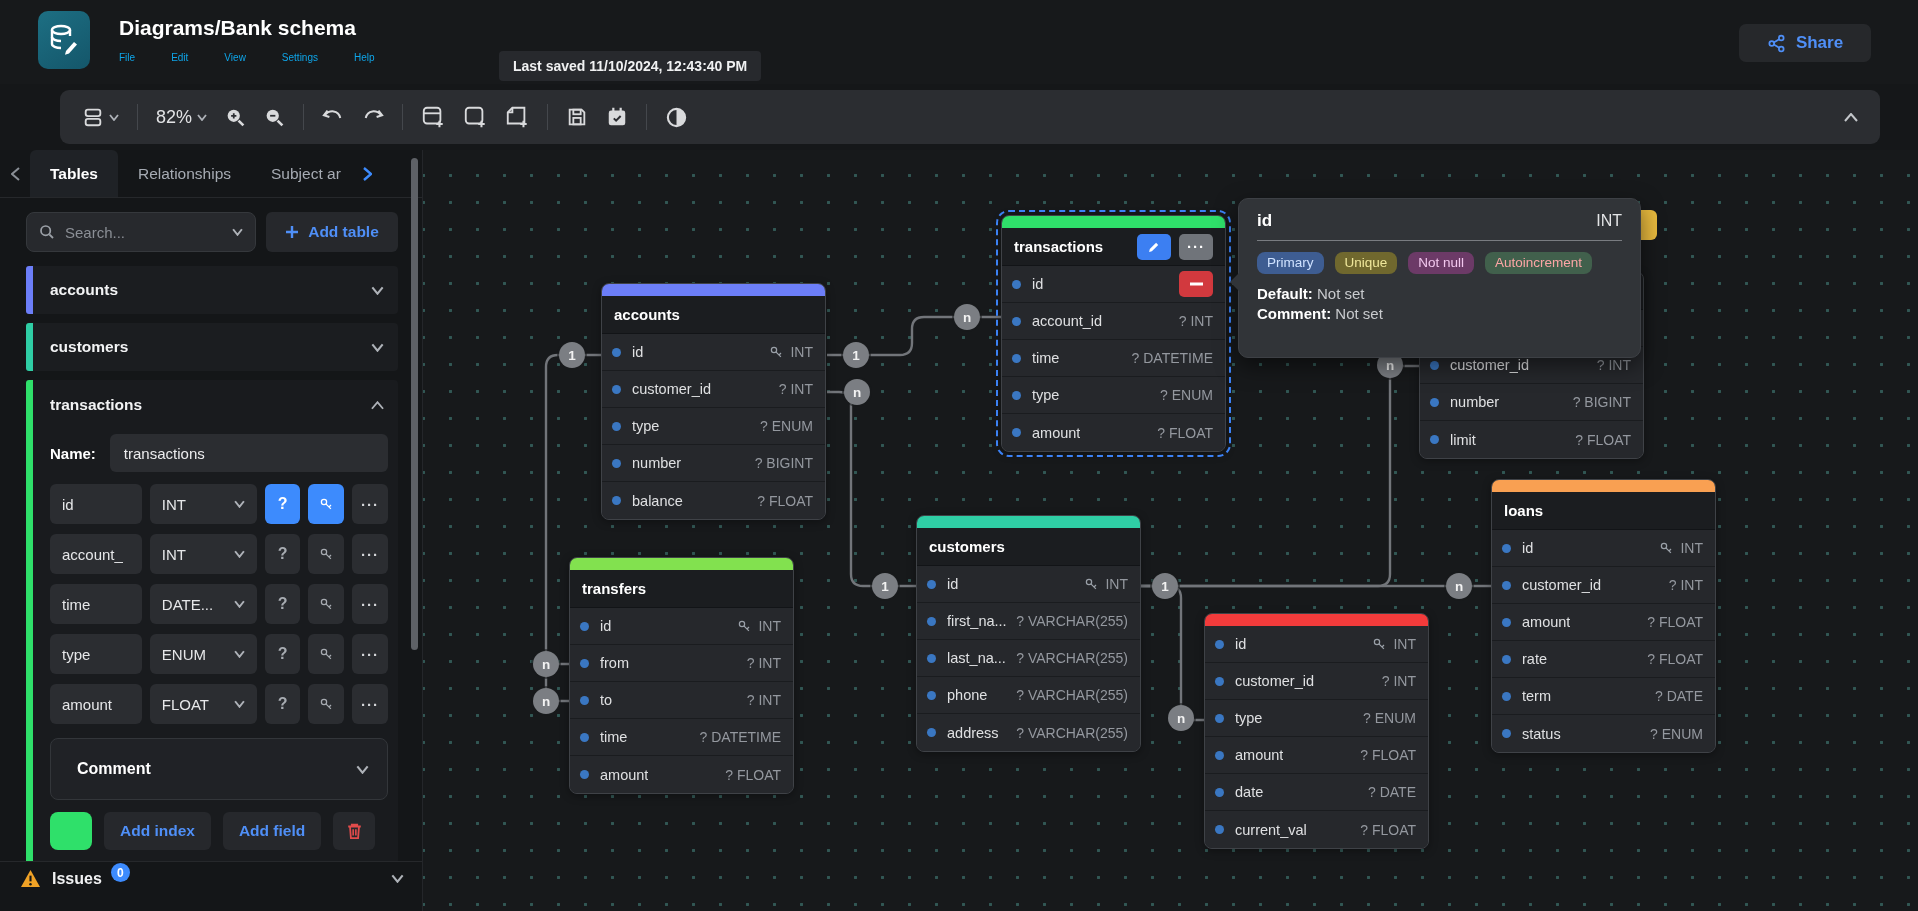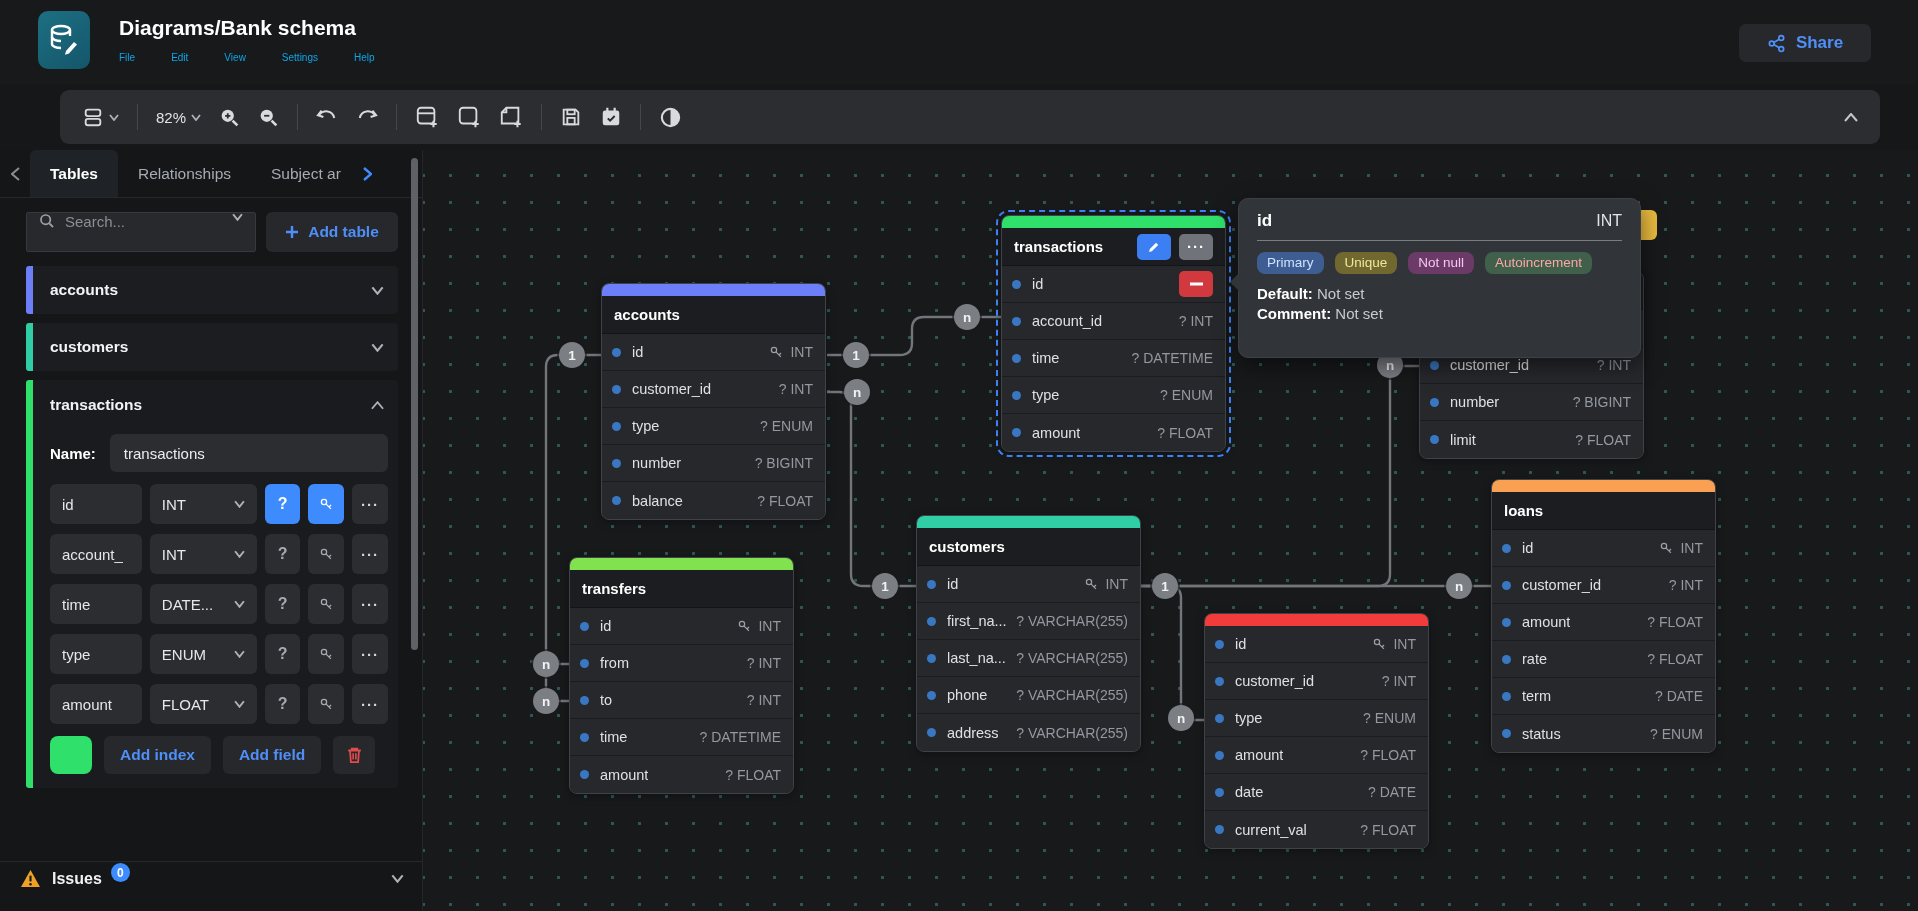--- a/index.html
+++ b/index.html
@@ -17,38 +17,38 @@
     border-radius:4px; display:flex; align-items:center; font-size:14px; font-weight:700; color:#f0f1f2; }
   #share-btn { position:absolute; right:47px; top:24px; width:132px; height:38px; background:#26282b;
     border-radius:7px; display:flex; align-items:center; justify-content:center; gap:10px;
     color:#4f8ff7; font-size:17px; font-weight:700; cursor:pointer; }
 
   
   #toolbar { position:absolute; left:60px; top:90px; width:1820px; height:54px; background:#2b2d31;
     border-radius:9px; display:flex; align-items:center; padding:0 22px; gap:18px; }
   .tb-item { display:flex; align-items:center; gap:5px; color:#d9dadc; cursor:pointer; }
   .tb-div { width:1px; height:26px; background:#44474c; }
-  #zoom-level { font-size:15px; color:#e2e3e5; }
+  #zoom-level { font-size:18px; color:#e2e3e5; }
   #tb-spacer { flex:1; }
   svg.ic { display:block; }
 
   
   #sidebar { position:absolute; left:0; top:150px; width:422px; height:761px; background:#141618; }
   #tabbar { height:48px; display:flex; align-items:center; border-bottom:1px solid #26282b; position:relative; }
   #tab-left-chevron { width:30px; display:flex; justify-content:center; color:#8a8f96; cursor:pointer; }
   .tab { height:100%; display:flex; align-items:center; padding:0 20px; font-size:15.5px; color:#a6abb3; cursor:pointer; white-space:nowrap; }
   .tab.active { background:#1f2226; color:#fff; font-weight:700; border-radius:6px 6px 0 0; }
   .tab.trunc { max-width:112px; overflow:hidden; }
   #tab-right-chevron { margin-left:2px; cursor:pointer; display:flex; }
   #side-scrollbar { position:absolute; left:411px; top:8px; width:7px; height:492px; border-radius:4px; background:#5e6166; }
 
   #side-content { padding:14px 24px 0 26px; }
   #search-row { display:flex; gap:10px; margin-bottom:14px; }
-  #search-box { width:230px; height:40px; background:#27292d; border:1px solid #35383c; border-radius:2px;
-    display:flex; padding:0 12px; gap:10px; cursor:text; }
+  #search-box { width:230px; height:40px; background:#27292d; border:1px solid #35383c; border-radius:8px;
+    display:flex; align-items:center; padding:0 12px; gap:10px; cursor:text; }
   #search-box .ph { color:#8b8f96; font-size:15px; flex:1; }
   #add-table-btn { flex:1; height:40px; background:#26282c; border-radius:6px; display:flex; align-items:center;
     justify-content:center; gap:9px; color:#4f8ff7; font-size:15.5px; font-weight:700; cursor:pointer; }
 
   .tbl-item { position:relative; height:48px; background:#1b1d20; border-radius:4px; margin-bottom:9px;
     display:flex; align-items:center; padding:0 14px 0 24px; cursor:pointer; }
   .tbl-item .cbar, #trans-block .cbar { position:absolute; left:0; top:0; bottom:0; width:7px; border-radius:3px 0 0 3px; }
   .tbl-item .tname { font-size:15.5px; font-weight:700; color:#f2f3f4; flex:1; }
   .tbl-item .chev { color:#aeb2b8; display:flex; }
 
@@ -140,20 +140,21 @@
     </svg>
   </div>
   <div id="doc-title">Diagrams/Bank schema</div>
   <div id="menubar">
     <span>File</span>
     <span>Edit</span>
     <span>View</span>
     <span>Settings</span>
     <span>Help</span>
   </div>
+  <div id="lastsaved">Last saved 11/10/2024, 12:43:40 PM</div>
   <div id="share-btn">
     <svg class="ic" width="19" height="19" viewBox="0 0 24 24">
       <circle cx="6" cy="12" r="3" fill="none" stroke="#4f8ff7" stroke-width="2.2"></circle>
       <circle cx="18" cy="5" r="3" fill="none" stroke="#4f8ff7" stroke-width="2.2"></circle>
       <circle cx="18" cy="19" r="3" fill="none" stroke="#4f8ff7" stroke-width="2.2"></circle>
       <path d="M8.6 10.6 L15.4 6.6 M8.6 13.4 L15.4 17.4" stroke="#4f8ff7" stroke-width="2.2"></path>
     </svg>
     <span>Share</span>
   </div>
 </div>
@@ -405,20 +406,26 @@
     <div class="f-btn ">?</div>
     <div class="f-btn ">
               <svg width="15" height="15" viewBox="0 0 24 24" style="display:block">
   <circle cx="8" cy="8" r="4.2" fill="none" stroke="#a7abb1" stroke-width="2"></circle>
   <path d="M11 11 L19 19 M16 16 l3.2 -3.2" fill="none" stroke="#a7abb1" stroke-width="2"></path>
               </svg>
             </div>
     <div class="f-btn" style="color:#d4d6d9;font-size:15px;letter-spacing:1px">···</div>
           </div>
         </div>
+      <div id="comment-box">
+        <span class="lbl">Comment</span>
+        <svg class="ic" width="13" height="9" viewBox="0 0 10 7">
+            <path d="M1 1 L5 6 L9 1" fill="none" stroke="#aeb2b8" stroke-width="1.6"></path>
+          </svg>
+      </div>
       <div id="editor-actions">
         <div id="color-swatch" style="background: rgb(47, 224, 106);"></div>
         <div class="act-btn">Add index</div>
         <div class="act-btn">Add field</div>
         <div id="delete-btn">
           <svg class="ic" width="17" height="18" viewBox="0 0 18 20">
             <path d="M2 5 h14 M6 5 V3 h6 v2" fill="none" stroke="#e14b4b" stroke-width="2"></path>
             <path d="M4 5 l1 13 h8 l1 -13" fill="none" stroke="#e14b4b" stroke-width="2"></path>
             <path d="M7.5 8 v7 M10.5 8 v7" stroke="#e14b4b" stroke-width="1.8"></path>
           </svg>

